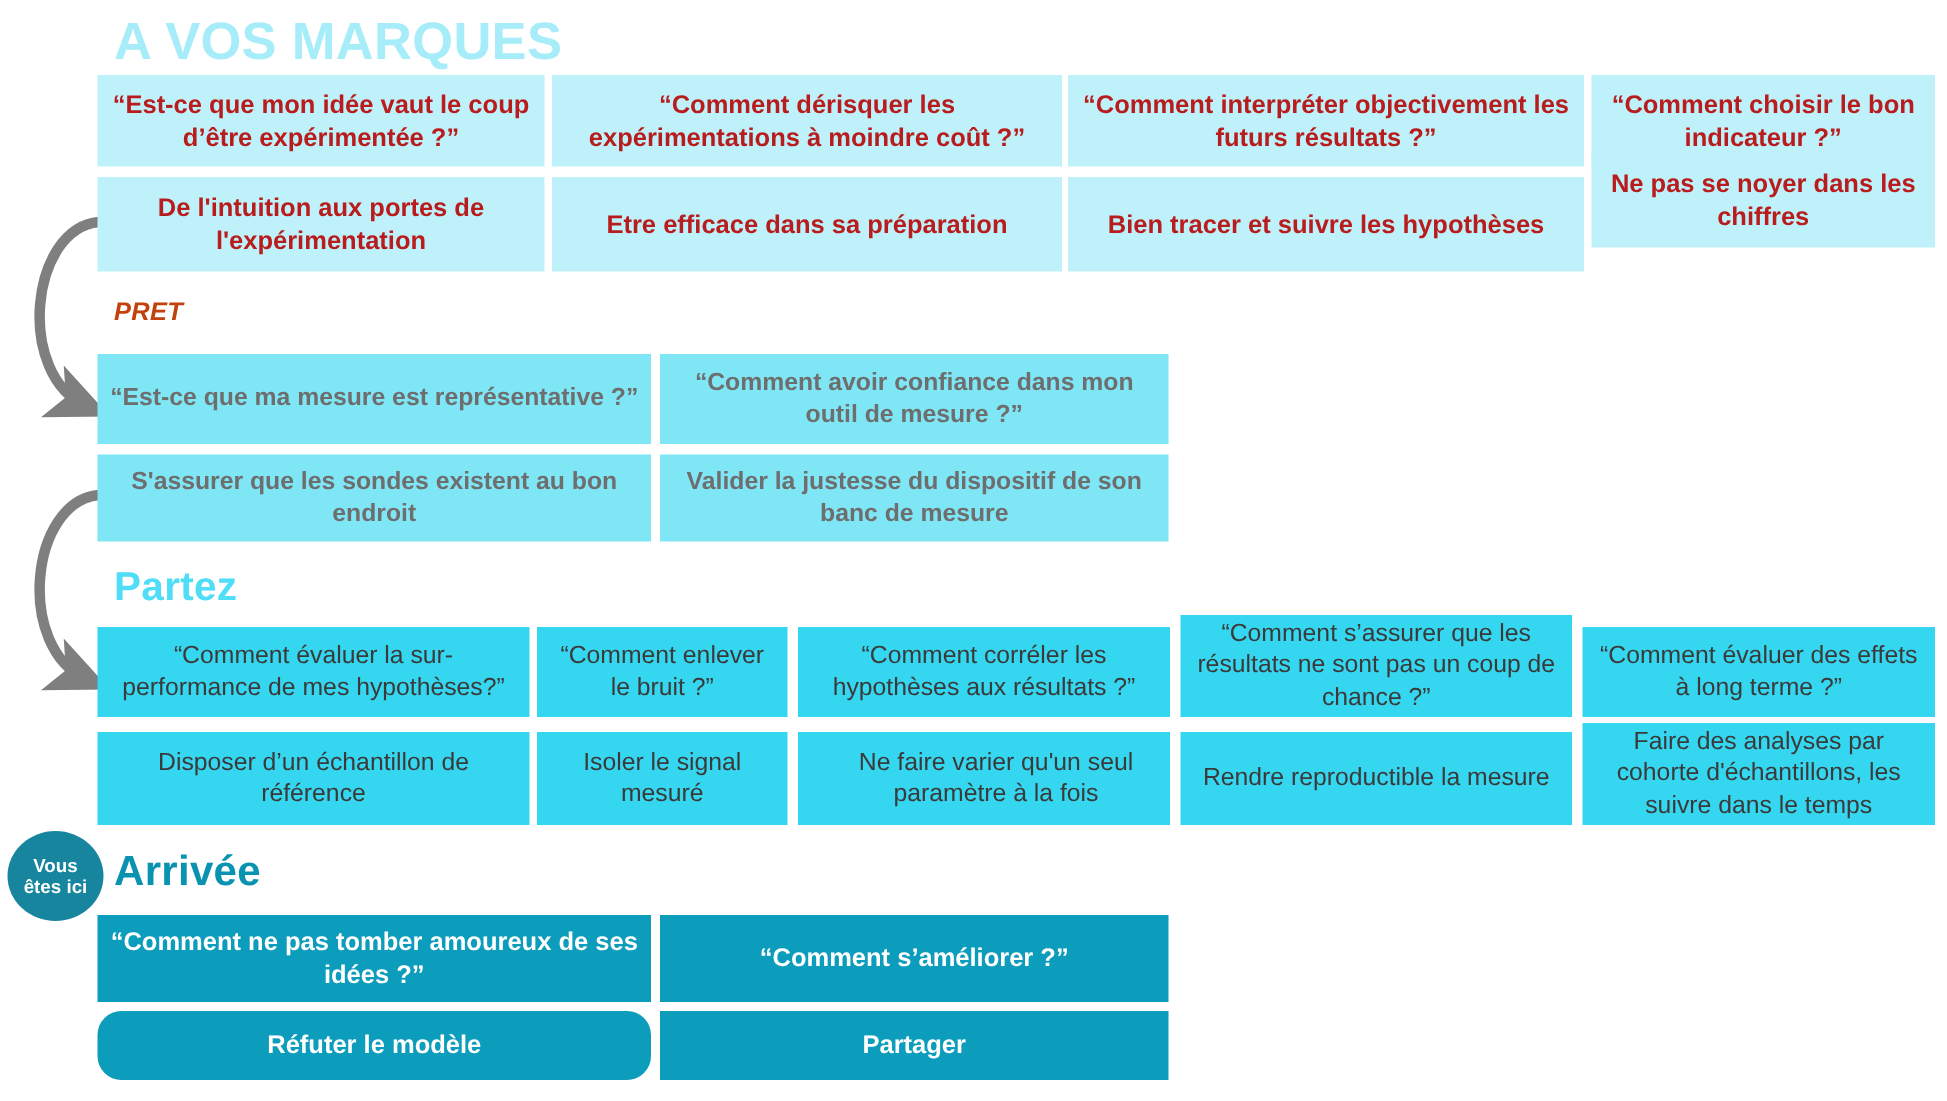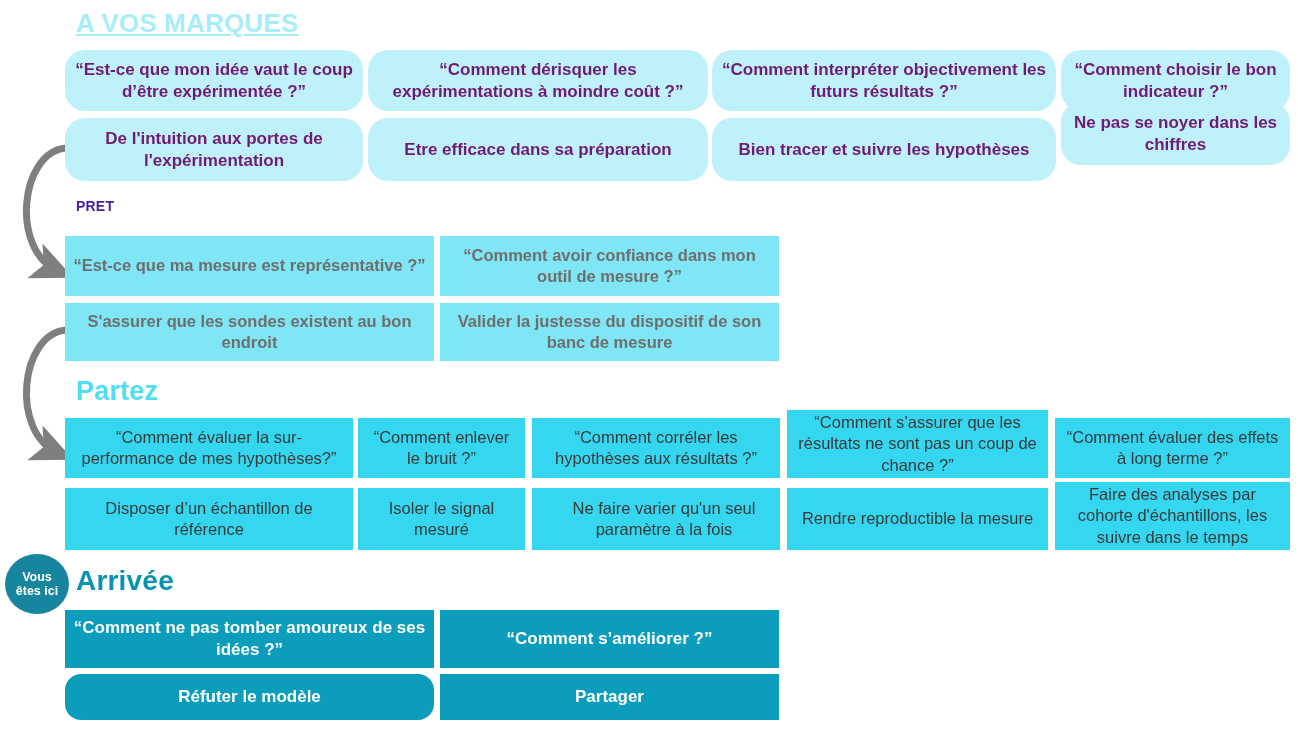--- a/index.html
+++ b/index.html
@@ -31,28 +31,28 @@
   
   .heading {
     position: absolute;
     font-weight: bold;
     white-space: nowrap;
     line-height: 1;
     letter-spacing: .2px;
   }
   .heading.h-marques {
     left: 76px; top: 10px;
-    font-size: 26px;
+    font-size: 35px;
     color: #A7EDF9;
-    text-decoration: underline;
   }
   .heading.h-pret {
     left: 76px; top: 199px;
-    font-size: 14px;
-    color: #4c1d95;
+    font-size: 17px;
+    color: #c2410c;
+    font-style: italic;
   }
   .heading.h-partez {
     left: 76px; top: 378px;
     font-size: 27px;
     color: #4FDDF8;
   }
   .heading.h-arrivee {
     left: 76px; top: 567px;
     font-size: 28px;
     color: #0A93B0;
@@ -85,24 +85,23 @@
     text-align: center;
     box-sizing: border-box;
     padding: 3px 8px;
     line-height: 1.28;
   }
   .card span { display: block; width: 100%; }
 
   
   .t1 {
     background: #BFF1FA;
-    color: #701a75;
+    color: #b91c1c;
     font-weight: bold;
     font-size: 17px;
-    border-radius: 20px;
   }
   
   .t2 {
     background: #7FE6F6;
     color: #6E6E6E;
     font-weight: bold;
     font-size: 16.5px;
   }
   
   .t3 {

